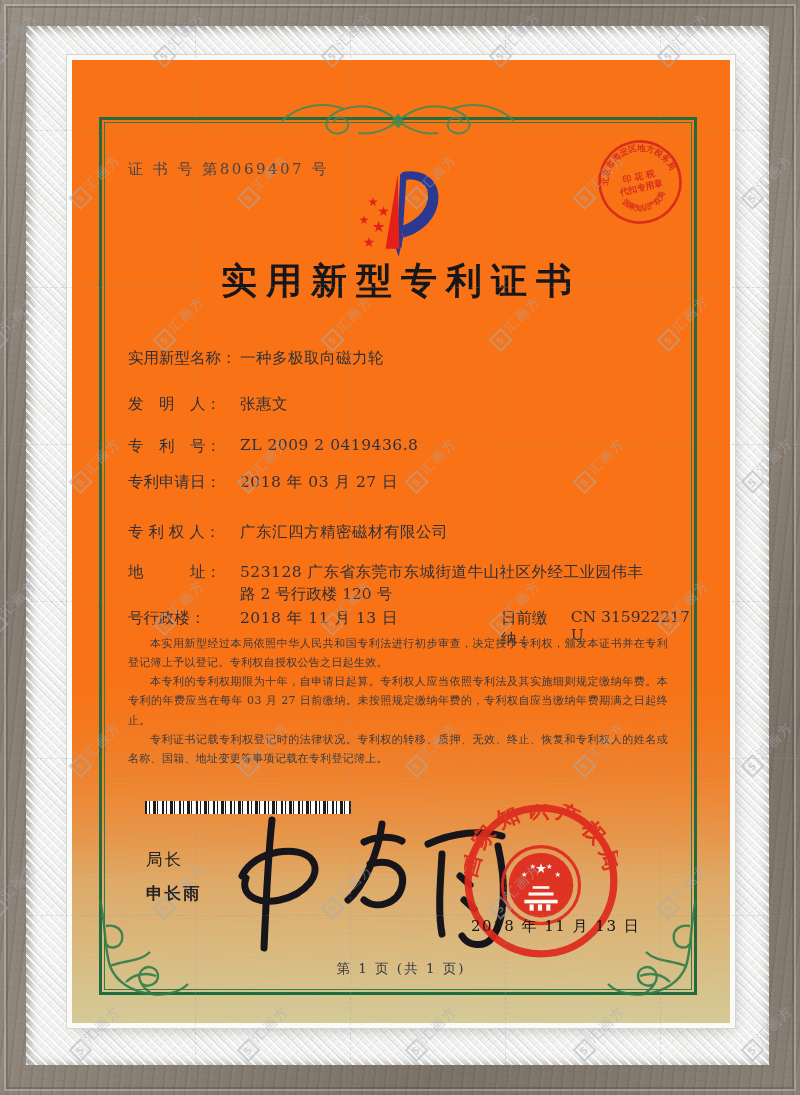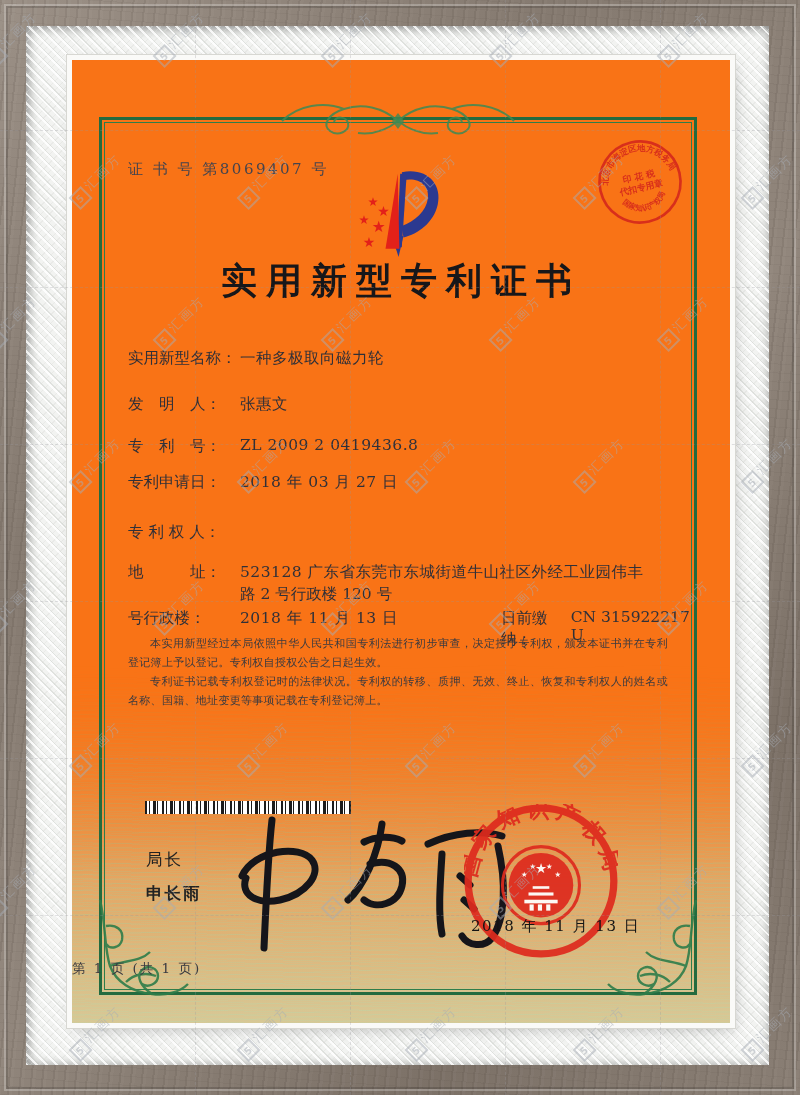--- a/index.html
+++ b/index.html
@@ -56,21 +56,21 @@
   .barcode{position:absolute;left:73px;top:741px;width:206px;height:13px;background:
       repeating-linear-gradient(90deg,#1c1c1c 0 2px,#fff 2px 4px,#1c1c1c 4px 5px,#fff 5px 8px,
       #1c1c1c 8px 11px,#fff 11px 12px,#1c1c1c 12px 13px,#fff 13px 17px);}
   .chief{position:absolute;left:74px;top:789px;font-size:16.5px;letter-spacing:2px;color:#222;
       font-family:"DejaVu Sans","Liberation Sans",sans-serif;}
   .chief-name{position:absolute;left:74px;top:823px;font-size:16.5px;letter-spacing:2px;color:#222;
       font-family:"DejaVu Sans","Liberation Sans",sans-serif;font-weight:bold;}
   .signature{position:absolute;left:142px;top:746px;width:300px;height:160px;}
   .seal{position:absolute;left:392px;top:744px;width:154px;height:154px;opacity:.93;}
   .seal-date{position:absolute;left:399px;top:857px;font-size:15px;letter-spacing:1.5px;color:#141414;z-index:3;}
-  .footer{position:absolute;left:0;right:0;top:900px;font-size:13.5px;
+  .footer{position:absolute;left:0;right:0;top:900px;text-align:center;font-size:13.5px;
       letter-spacing:2px;color:#3a3a40;}
   
   .foldlines{position:absolute;inset:0;z-index:7;pointer-events:none;}
   .fold-v{position:absolute;top:0;bottom:0;border-left:1px dashed rgba(150,150,158,.28);}
   .fold-h{position:absolute;left:0;right:0;border-top:1px dashed rgba(150,150,158,.28);}
   .wmlayer{position:absolute;inset:0;z-index:9;pointer-events:none;}
   .wm{position:absolute;transform:rotate(-45deg);color:#a7adb6;opacity:.5;white-space:nowrap;
       font-family:"DejaVu Sans","Liberation Sans",sans-serif;font-size:13px;letter-spacing:2px;}
   .wm .wm-box{display:inline-block;width:13px;height:13px;line-height:13px;border:2px solid currentColor;
       font-size:10px;text-align:center;font-weight:700;margin-right:3px;vertical-align:-2px;}
@@ -162,37 +162,39 @@
         <div class="row" style="top:376px">
           <span class="lab">专　利　号：</span>
           <span class="val">ZL 2009 2 0419436.8</span>
         </div>
         <div class="row" style="top:412px">
           <span class="lab">专利申请日：</span>
           <span class="val">2018 年 03 月 27 日</span>
         </div>
         <div class="row" style="top:462px">
           <span class="lab">专 利 权 人：</span>
+          <span class="val">广东汇四方精密磁材有限公司</span>
         </div>
         <div class="row" style="top:502px">
           <span class="lab">地　　　址：</span>
           <span class="val">523128 广东省东莞市东城街道牛山社区外经工业园伟丰</span>
         </div>
         <div class="addr2" style="top:524px">路 2 号行政楼 120 号</div>
         <div class="row" style="top:548px">
           <span class="lab">号行政楼：</span>
           <span class="val">2018 年 11 月 13 日</span>
           <span class="grant-right">
             <span>日前缴纳：</span>
             <span>CN 315922217 U</span>
           </span>
         </div>
 
         <div class="bodytext">
           <p>本实用新型经过本局依照中华人民共和国专利法进行初步审查，决定授予专利权，颁发本证书并在专利登记簿上予以登记。专利权自授权公告之日起生效。</p>
+          <p>本专利的专利权期限为十年，自申请日起算。专利权人应当依照专利法及其实施细则规定缴纳年费。本专利的年费应当在每年 03 月 27 日前缴纳。未按照规定缴纳年费的，专利权自应当缴纳年费期满之日起终止。</p>
           <p>专利证书记载专利权登记时的法律状况。专利权的转移、质押、无效、终止、恢复和专利权人的姓名或名称、国籍、地址变更等事项记载在专利登记簿上。</p>
         </div>
 
         <div class="barcode"></div>
 
         <div class="chief">局长</div>
         <div class="chief-name">申长雨</div>
 
         <svg class="signature" viewBox="0 0 300 160">
           <g fill="none" stroke="#15151a" stroke-width="7" stroke-linecap="round">

